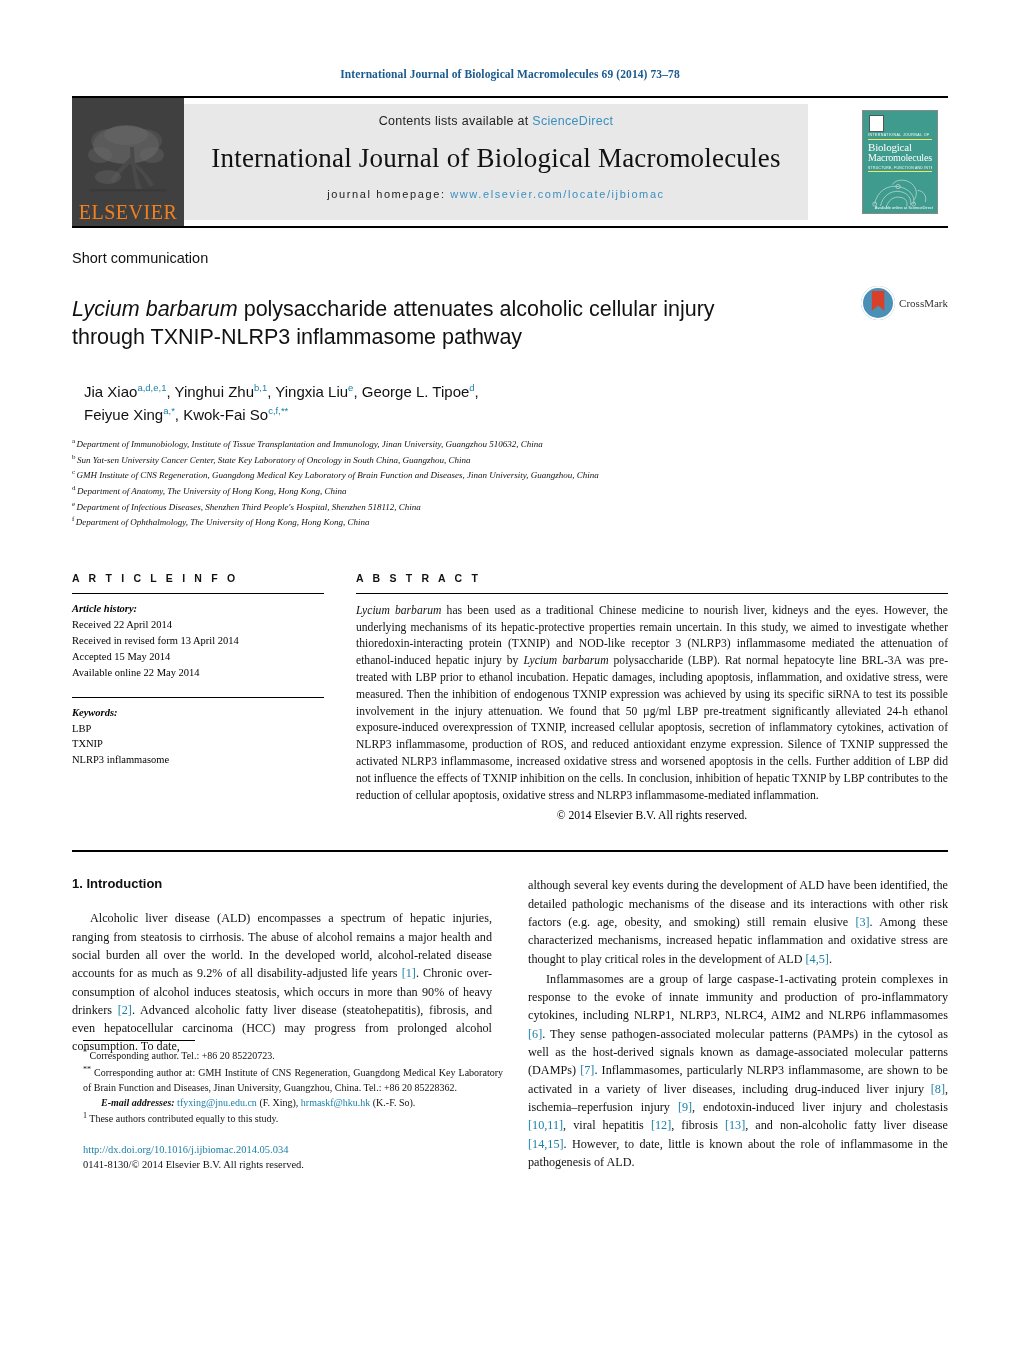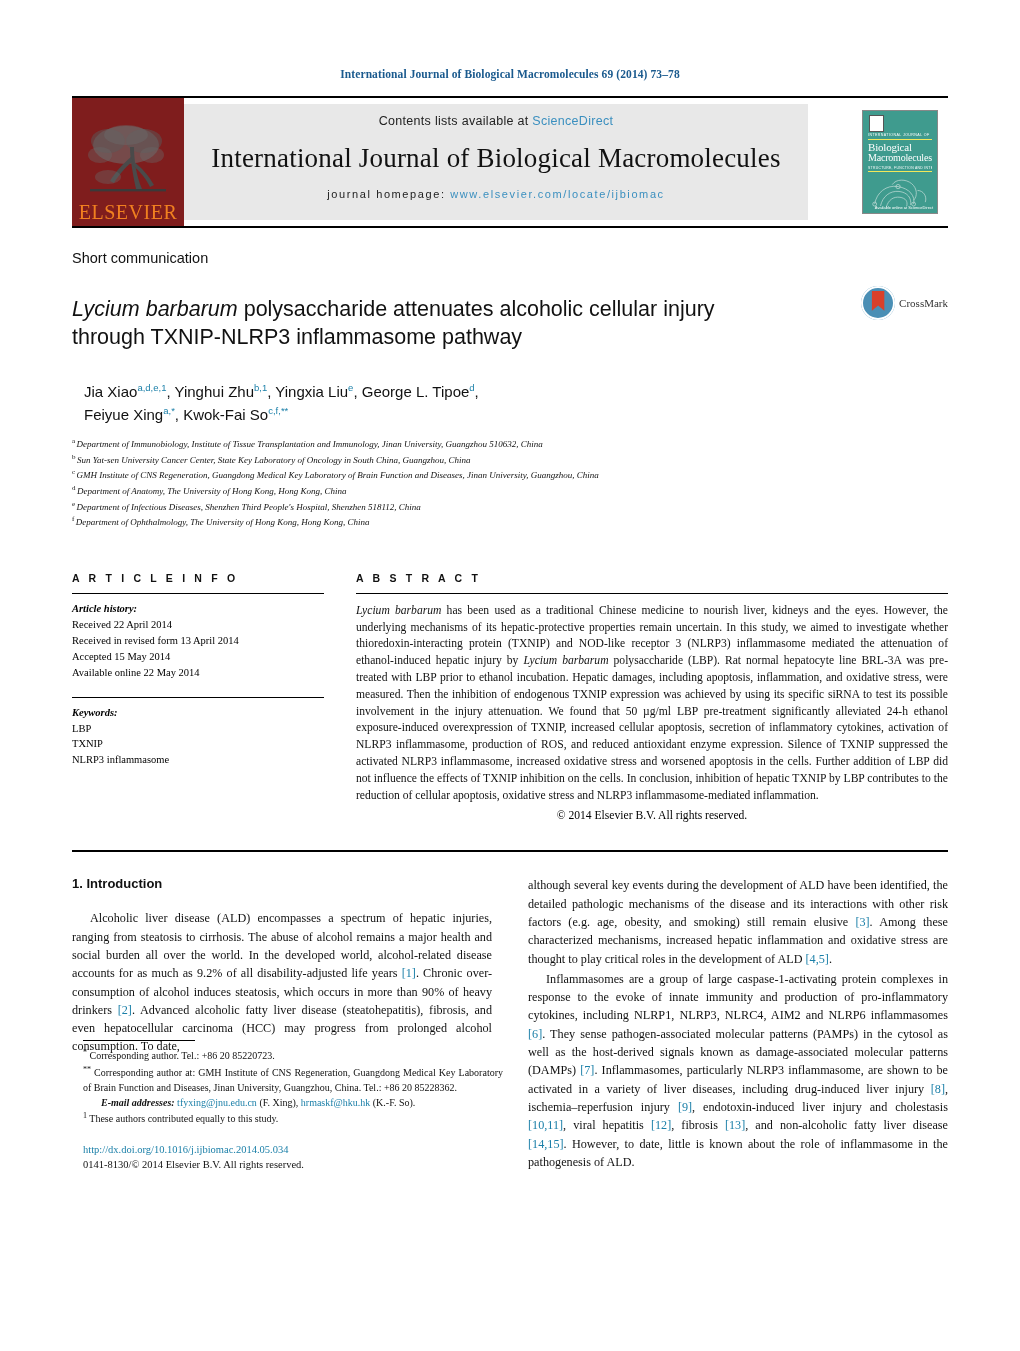--- a/index.html
+++ b/index.html
@@ -43,21 +43,21 @@
     height: 128px;
   }
   .elsevier-block {
     width: 112px;
     flex: 0 0 112px;
     display: flex;
     flex-direction: column;
     align-items: center;
     justify-content: flex-end;
     padding-bottom: 4px;
-    background: #7f1d1d;
+    background: #404040;
   }
   .elsevier-tree {
     width: 84px;
     height: 82px;
     margin-top: 4px;
   }
   .elsevier-word {
     font-family: "Liberation Serif", serif;
     font-size: 20px;
     letter-spacing: 0.5px;

